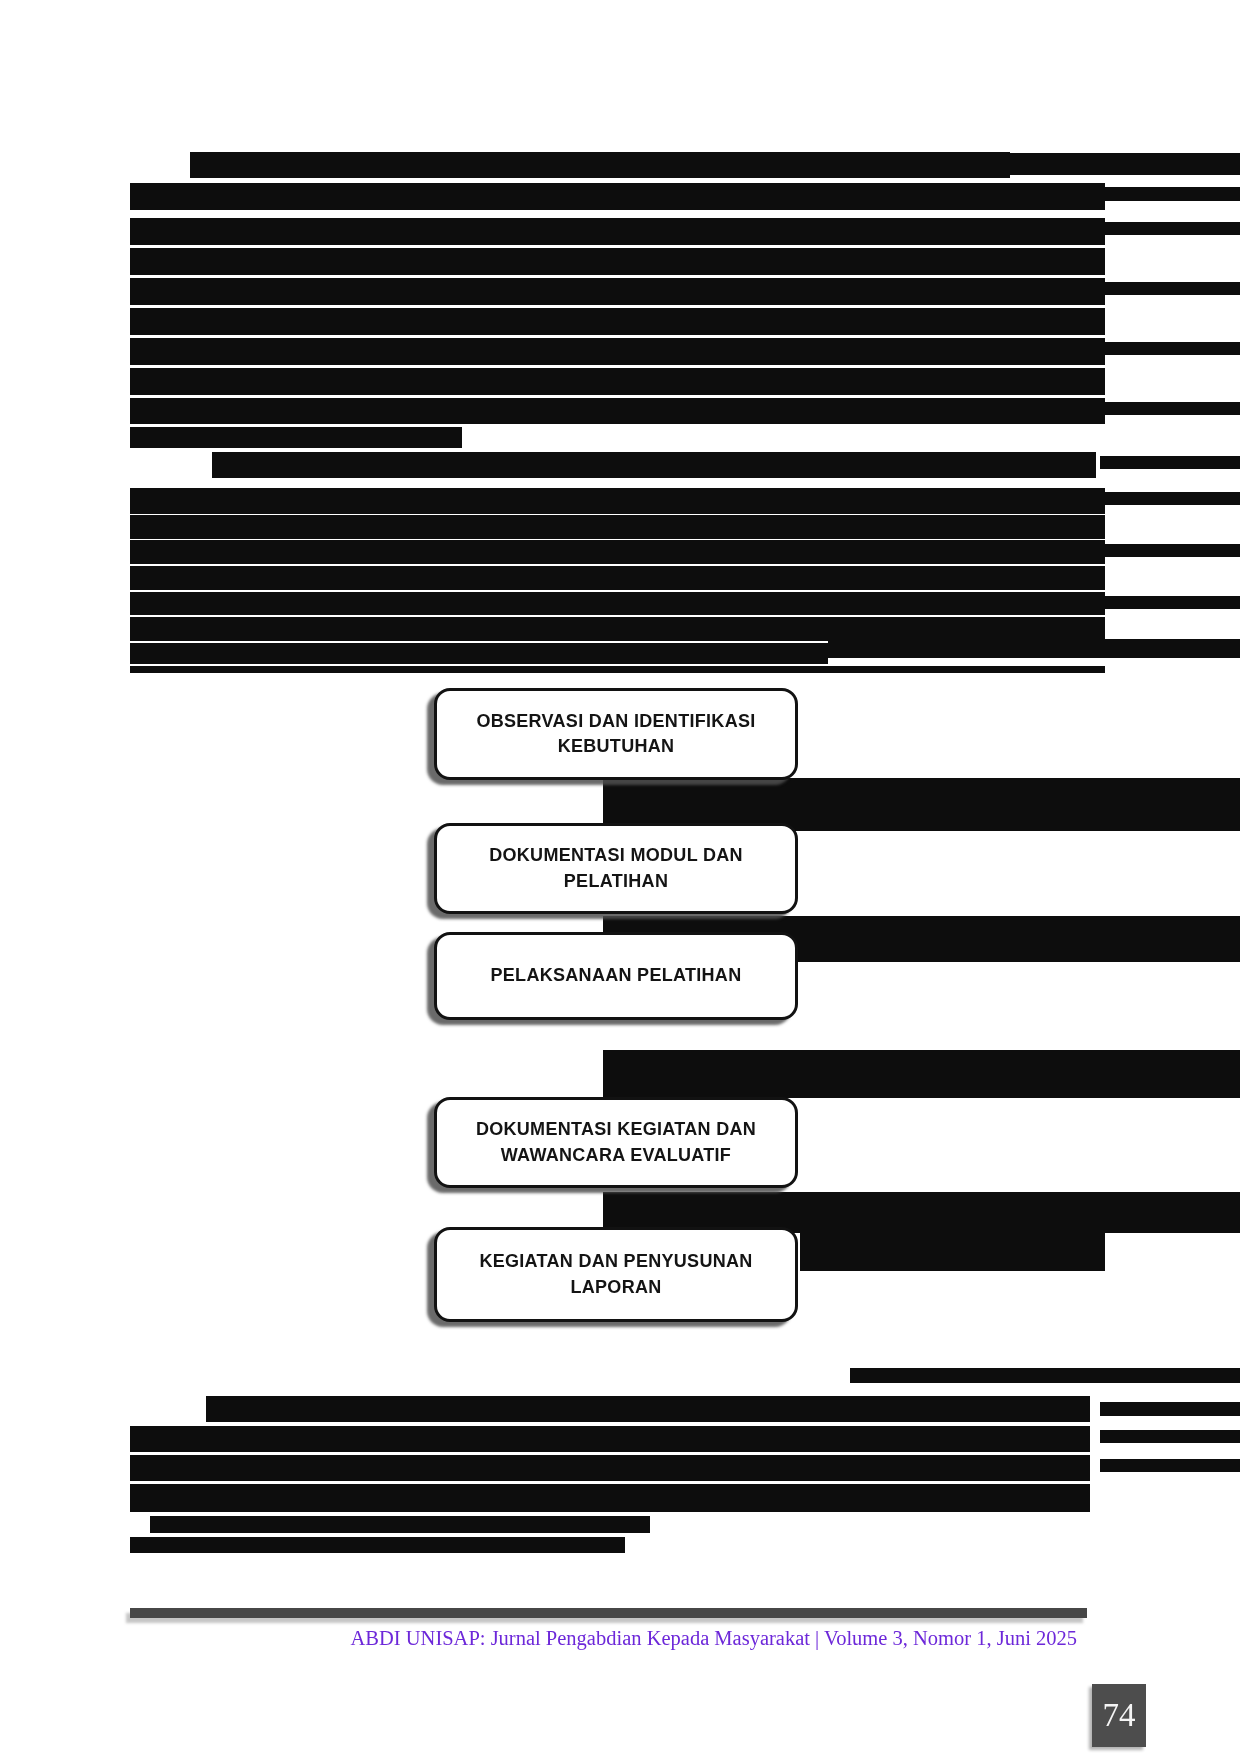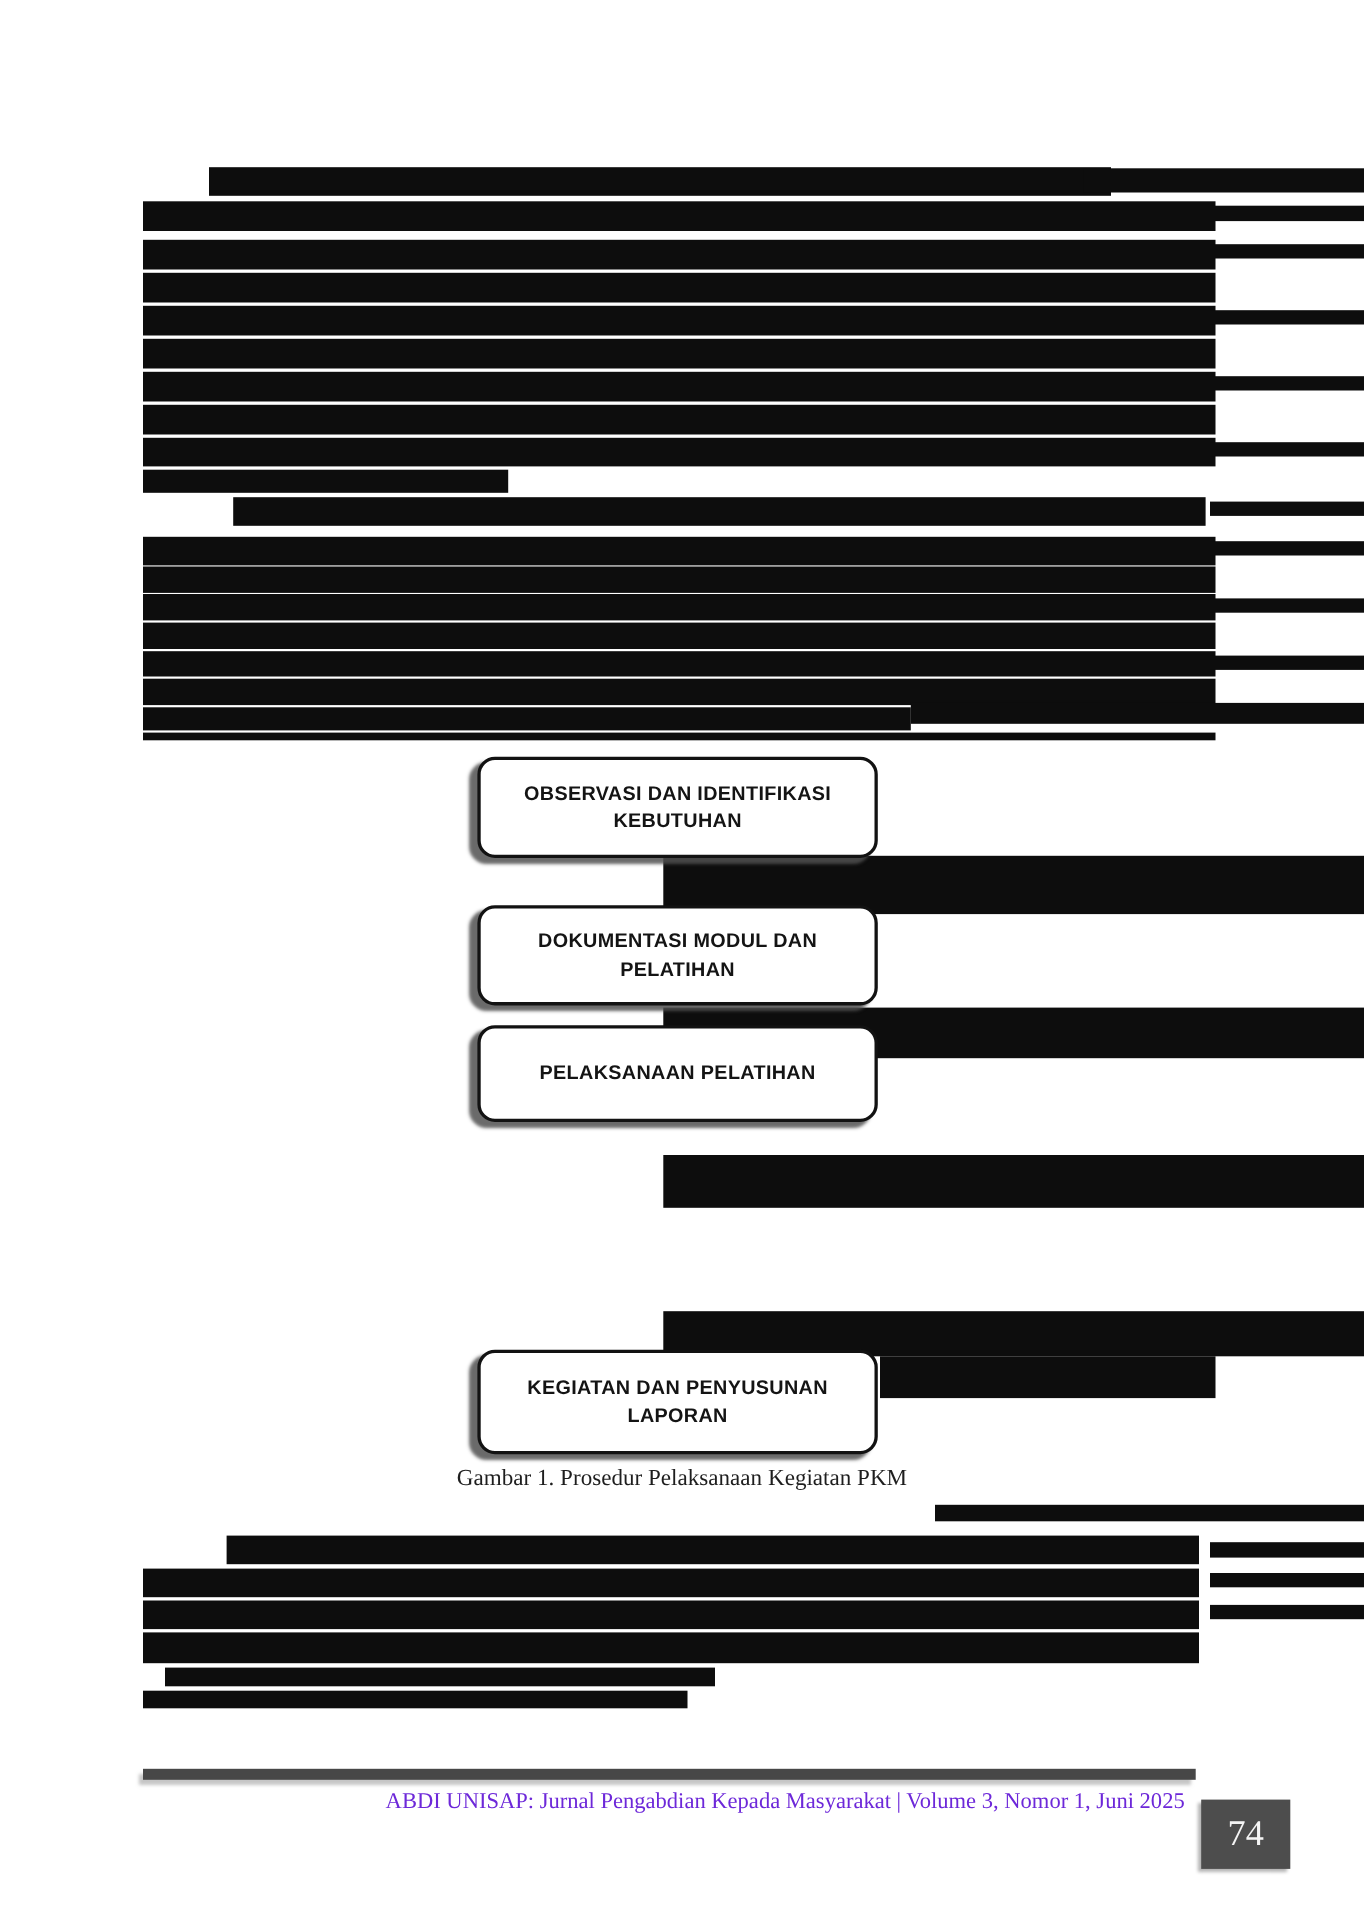--- a/index.html
+++ b/index.html
@@ -66,22 +66,22 @@
   .footer-text{
     position:absolute;
     top:1627px;right:163px;
     font-size:20.5px;
     color:#6d28d9;
     white-space:nowrap;
     z-index:2;
   }
   .page-number-box{
     position:absolute;
-    left:1092px;top:1636px;
-    width:81px;height:63px;
+    left:1092px;top:1684px;
+    width:54px;height:63px;
     background:var(--page-box,#4d4d4d);
     box-shadow:-3px 3px 3px rgba(0,0,0,0.3);
     display:flex;align-items:center;justify-content:center;
     z-index:3;
   }
   .page-number-box .num{
     color:#f4f4f4;
     font-size:33px;
     font-family:"Liberation Serif", serif;
   }
@@ -147,27 +147,30 @@
     </div>
 
     <div class="flow-box fb2">
       <span class="label">DOKUMENTASI MODUL DAN PELATIHAN</span>
     </div>
 
     <div class="flow-box fb3">
       <span class="label">PELAKSANAAN PELATIHAN</span>
     </div>
 
+    <div class="flow-box fb4">
+      <span class="label">DOKUMENTASI KEGIATAN DAN
+WAWANCARA EVALUATIF</span>
+    </div>
 
     <div class="flow-box fb5">
       <span class="label">KEGIATAN DAN PENYUSUNAN
 LAPORAN</span>
     </div>
 
-    <div class="fig-caption">Gambar  1. Prosedur Pelaksanaan Kegiatan PKM</div>
   </div>
 
   <div class="footer-bar"></div>
   <div class="footer-text">ABDI UNISAP: Jurnal Pengabdian Kepada Masyarakat | Volume 3, Nomor 1, Juni 2025</div>
   <div class="page-number-box">
     <span class="num">74</span>
   </div>
 
 </div>
 

